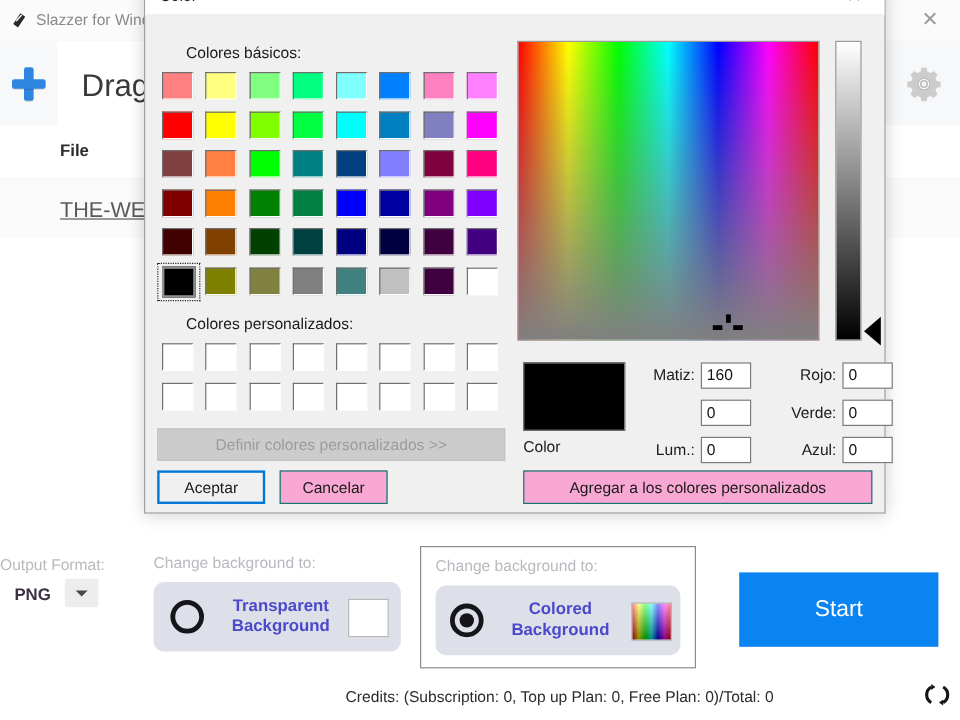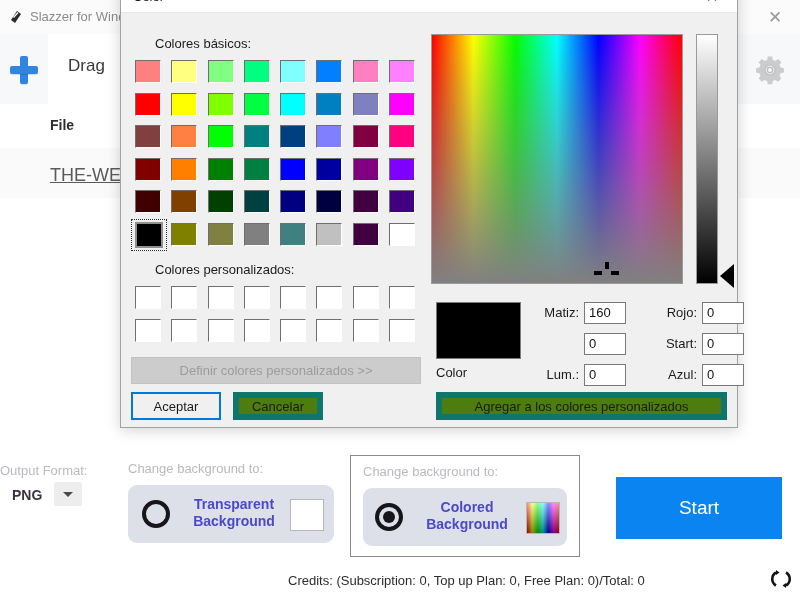--- a/index.html
+++ b/index.html
@@ -40,21 +40,21 @@
   #plus-icon{
     position:absolute;left:10px;top:22px;width:28px;height:28px;
   }
   #plus-icon::before,#plus-icon::after{
     content:"";position:absolute;background:#2f86e0;border-radius:2px;
     box-shadow:0 1px 0 rgba(0,0,0,.12);
   }
   #plus-icon::before{left:10px;top:0;width:8px;height:28px;}
   #plus-icon::after{left:0;top:10px;width:28px;height:8px;}
   #drag-label{
-    position:absolute;left:68px;top:22px;font-size:17px;color:#3a3a3a;
+    position:absolute;left:68px;top:22px;font-size:26px;color:#3a3a3a;
     white-space:nowrap;
   }
   #gear-tile{
     position:absolute;right:0;top:0;width:62px;height:70px;background:#f7f8fa;
   }
   #gear-icon{position:absolute;right:14px;top:20px;width:32px;height:32px;opacity:.55;}
 
   #list-header{
     position:absolute;left:0;top:104px;width:800px;height:44px;
     background:#ffffff;border-bottom:1px solid #f0f0f0;
@@ -196,21 +196,21 @@
   }
   .custom-cell{position:relative;width:100%;height:100%;}
   .custom-swatch{
     position:absolute;left:4px;top:4px;width:26px;height:23px;background:#ffffff;
     border-top:1px solid #707070;border-left:1px solid #707070;
     border-right:1px solid #ffffff;border-bottom:1px solid #ffffff;
     box-sizing:border-box;
   }
 
   .dlg-button{
-    position:absolute;background:#4d7c0f;border:6px solid #0f766e;
+    position:absolute;background:#f9a8d4;border:1px solid #0f766e;
     font-size:13px;color:#1b1b1b;display:flex;align-items:center;justify-content:center;
     box-sizing:border-box;
   }
   #define-custom-button{
     left:10px;top:345px;width:290px;height:27px;
     background:#cccccc;border:1px solid #c2c2c2;color:#9c9c9c;
   }
   #accept-button{
     left:10px;top:380px;width:90px;height:28px;
     border:2px solid #0078d7;background:#f0f0f0;
@@ -595,19 +595,19 @@
 
     <div id="lbl-sat" class="field-label">Sat.:</div>
     <div id="val-sat" class="field-box">0</div>
 
     <div id="lbl-lum" class="field-label">Lum.:</div>
     <div id="val-lum" class="field-box">0</div>
 
     <div id="lbl-rojo" class="field-label">Rojo:</div>
     <div id="val-rojo" class="field-box">0</div>
 
-    <div id="lbl-verde" class="field-label">Start:</div>
+    <div id="lbl-verde" class="field-label">Verde:</div>
     <div id="val-verde" class="field-box">0</div>
 
     <div id="lbl-azul" class="field-label">Azul:</div>
     <div id="val-azul" class="field-box">0</div>
   </div>
 </div>
 
 </body></html>

